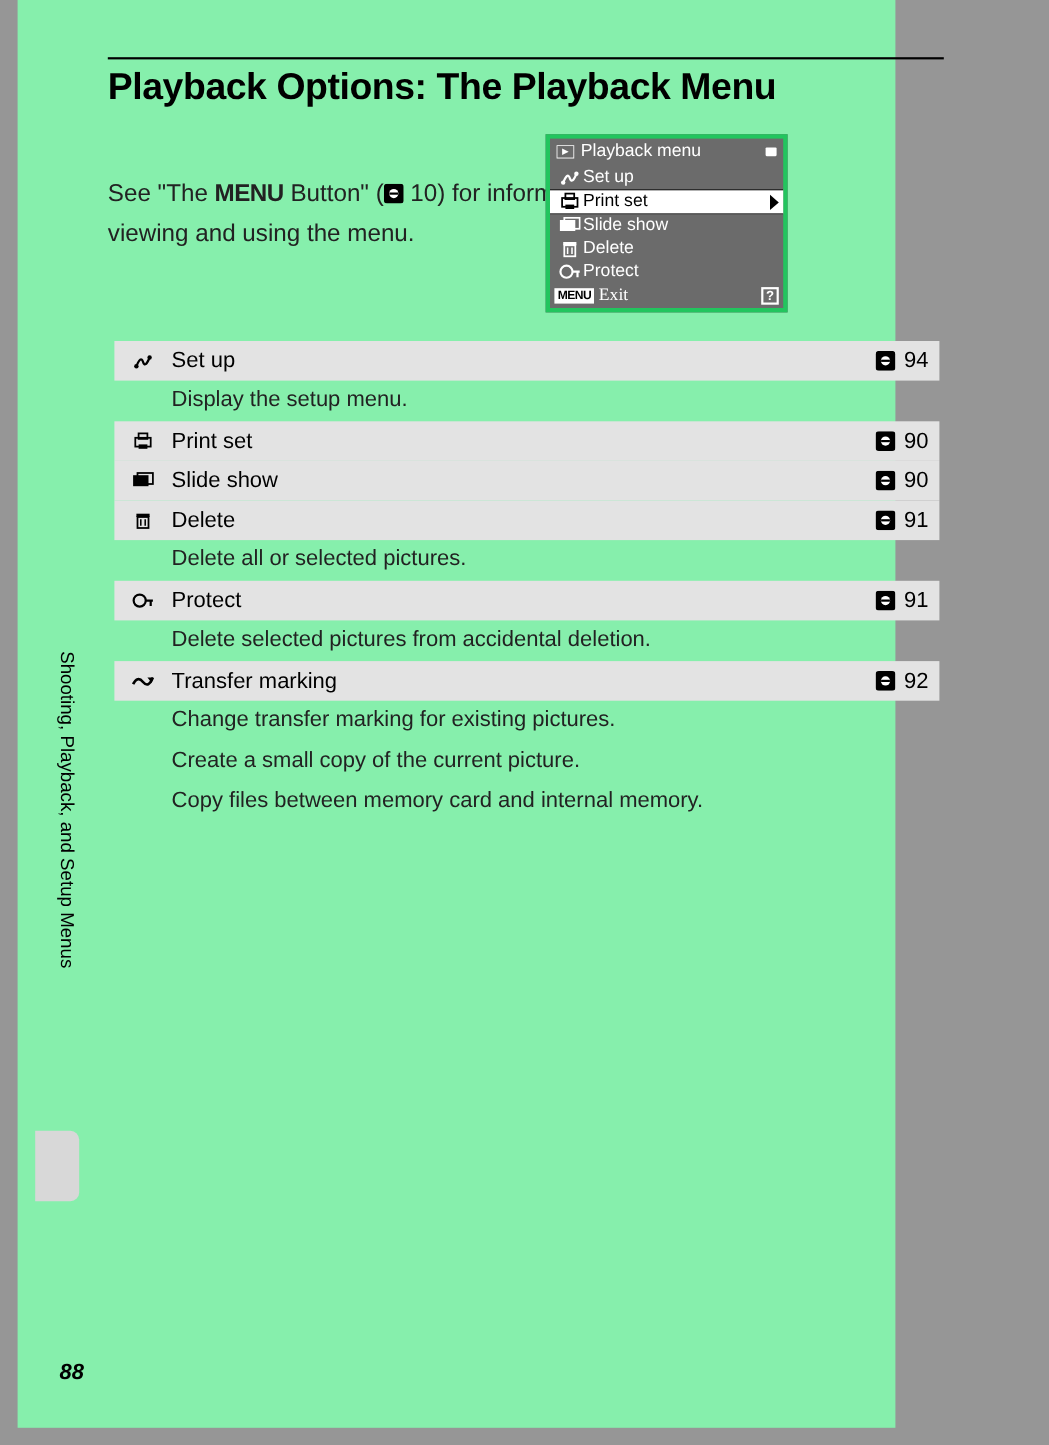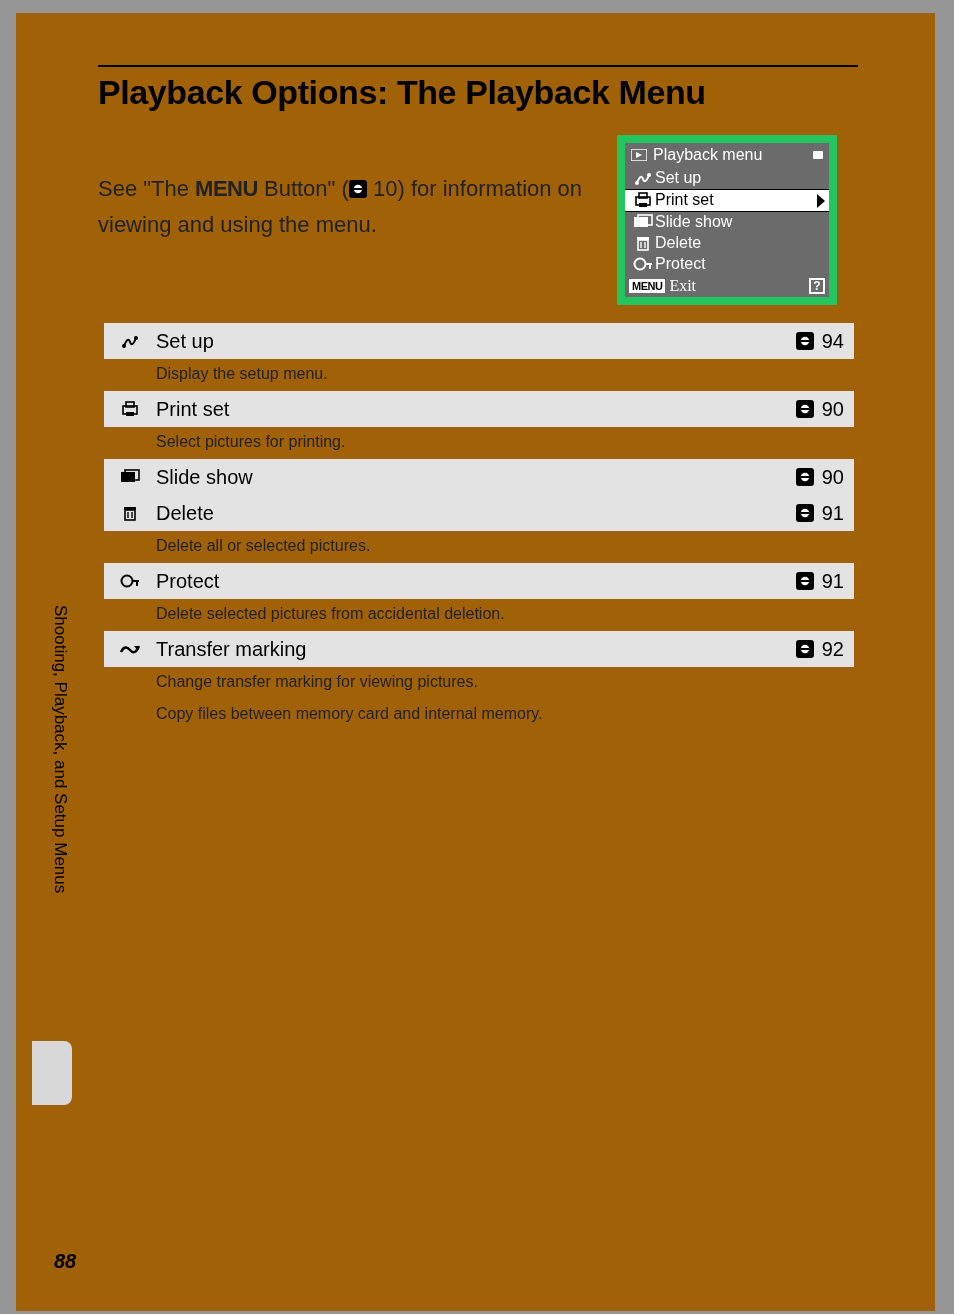--- a/index.html
+++ b/index.html
@@ -4,23 +4,23 @@
 <style>
   * { margin: 0; padding: 0; box-sizing: border-box; }
   html, body { width: 954px; height: 1314px; }
   body {
     background: #969696;
     font-family: "Helvetica Neue", Arial, sans-serif;
     position: relative;
   }
   .page {
     position: absolute;
-    left: 16px; top: 13px;
-    width: 919px; height: 1298px;
-    background: #a16207;
+    left: 16px; top: 0;
+    width: 798px; height: 1298px;
+    background: #86efac;
   }
   .hr-top {
     position: absolute;
     left: 82px; top: 52px;
     width: 760px; height: 2px;
     background: #000;
   }
   .title {
     position: absolute;
     left: 82px; top: 60px;
@@ -43,21 +43,21 @@
     letter-spacing: -0.5px;
   }
   .icon-fill {
     display: inline-flex;
     vertical-align: -2px;
   }
   .menu-shot {
     position: absolute;
     right: 98px; top: 122px;
     width: 220px;
-    border: 8px solid #22c55e;
+    border: 4px solid #22c55e;
     background: #6b6b6b;
     font-size: 16px;
     color: #fff;
   }
   .menu-shot .ms-head {
     display: flex; align-items: center;
     padding: 3px 6px 4px 6px;
   }
   .menu-shot .ms-head .bat {
     margin-left: auto;
@@ -125,21 +125,21 @@
   }
   .tbl .row .head .ref {
     margin-left: auto;
     display: flex; align-items: center;
     font-size: 20px;
     gap: 8px;
     padding-left: 32px;
   }
   .tbl .row .desc {
     padding: 6px 10px 8px 52px;
-    font-size: 16px;
+    font-size: 20px;
     color: #222;
   }
   .sidebar-text {
     position: absolute;
     left: 34px; top: 592px;
     writing-mode: vertical-rl;
     font-size: 17px;
     font-weight: 400;
     height: 330px;
   }
@@ -287,21 +287,20 @@
             <span style="display: inline-flex;">
               <svg width="18" height="18">
                 <rect x="0" y="0" width="18" height="18" rx="3" fill="#000"></rect>
                 <circle cx="9" cy="9" r="4.2" fill="#fff"></circle>
                 <rect x="5" y="8" width="8" height="2" fill="#000"></rect>
               </svg>
             </span>
             <span>90</span>
           </span>
         </div>
-        <div class="desc">Select pictures for printing.</div>
       </div>
       <div class="row">
         <div class="head">
           <span class="ico">
             <svg width="20" height="16">
               <rect x="1" y="3" width="14" height="10" fill="#000"></rect>
               <rect x="5" y="1" width="14" height="10" fill="none" stroke="#000" stroke-width="1.6"></rect>
             </svg>
           </span>
           <span class="name">Slide show</span>
@@ -377,23 +376,24 @@
             <span style="display: inline-flex;">
               <svg width="18" height="18">
                 <rect x="0" y="0" width="18" height="18" rx="3" fill="#000"></rect>
                 <circle cx="9" cy="9" r="4.2" fill="#fff"></circle>
                 <rect x="5" y="8" width="8" height="2" fill="#000"></rect>
               </svg>
             </span>
             <span>92</span>
           </span>
         </div>
-        <div class="desc">Change transfer marking for viewing pictures.</div>
-      </div>
-      <div class="row">
+        <div class="desc">Change transfer marking for existing pictures.</div>
+      </div>
+      <div class="row">
+        <div class="desc">Create a small copy of the current picture.</div>
       </div>
       <div class="row">
         <div class="desc">Copy files between memory card and internal memory.</div>
       </div>
     </div>
 
   <div class="sidebar-text">Shooting, Playback, and Setup Menus</div>
   <div class="sidebar-tab"></div>
   <div class="page-num">88</div>
 </div>

